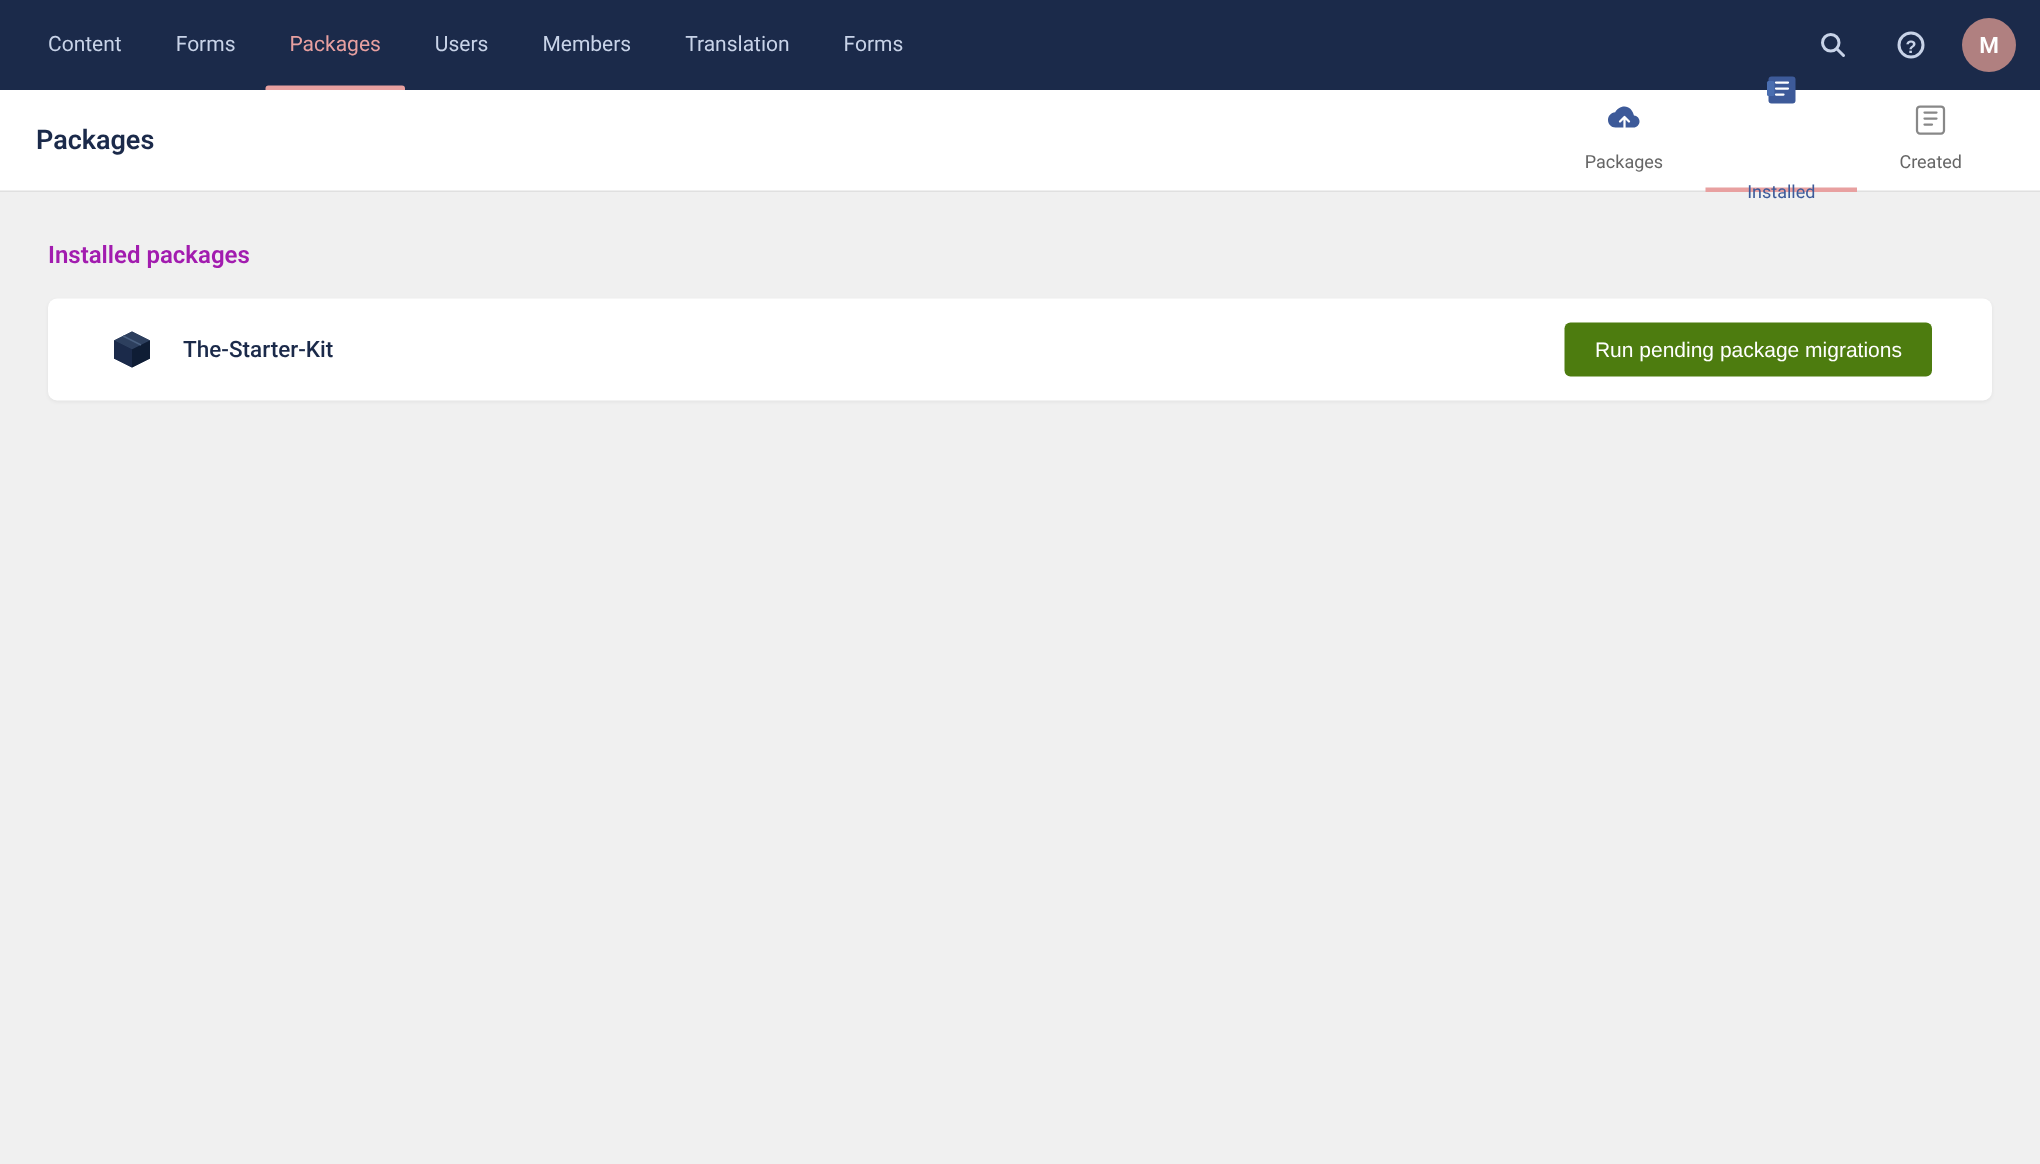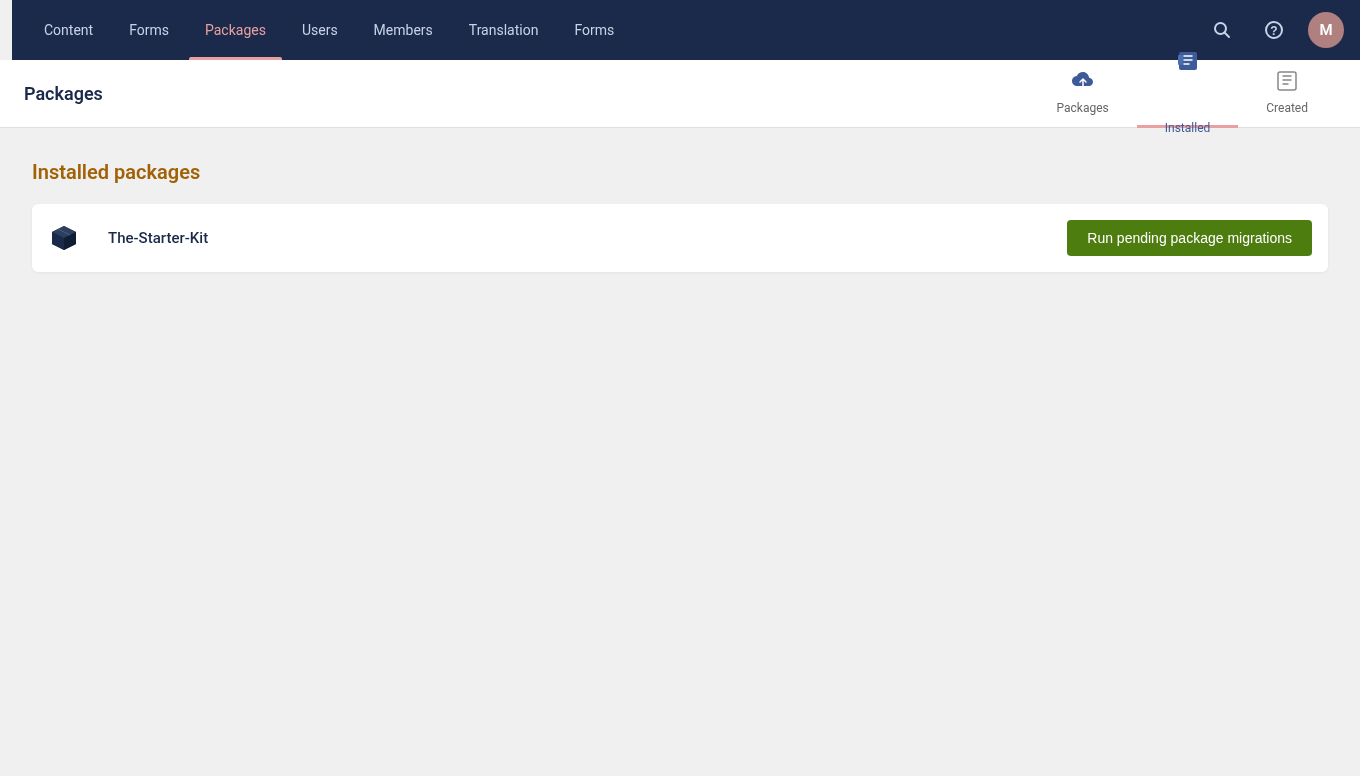--- a/index.html
+++ b/index.html
@@ -6,21 +6,20 @@
     body { font-family: -apple-system, BlinkMacSystemFont, 'Segoe UI', Roboto, sans-serif; background: #f0f0f0; width: 1360px; height: 776px; overflow: hidden; }
 
     
     .top-nav {
       background: #1b2a4a;
       height: 60px;
       display: flex;
       align-items: center;
       padding: 0 16px;
       position: relative;
-      margin-left: 12px;
     }
     .nav-items {
       display: flex;
       align-items: center;
       flex: 1;
       gap: 4px;
     }
     .nav-item {
       color: #c8d3e8;
       font-size: 14px;
@@ -123,34 +122,34 @@
       font-size: 12px;
     }
 
     
     .main-content {
       background: #f0f0f0;
       padding: 32px 32px;
       min-height: calc(776px - 128px);
     }
     .section-title {
-      font-size: 20px;
+      font-size: 16px;
       font-weight: 600;
-      color: #a16207;
+      color: #a21caf;
       margin-bottom: 20px;
     }
 
     
     .package-card {
       background: #fff;
       border-radius: 6px;
-      padding: 0 16px;
-      display: flex;
-      align-items: center;
-      gap: 28px;
+      padding: 0 40px;
+      display: flex;
+      align-items: center;
+      gap: 18px;
       height: 68px;
       box-shadow: 0 1px 3px rgba(0,0,0,0.06);
     }
     .package-icon {
       font-size: 28px;
       color: #1b2a4a;
       display: flex;
       align-items: center;
     }
     .package-name {

